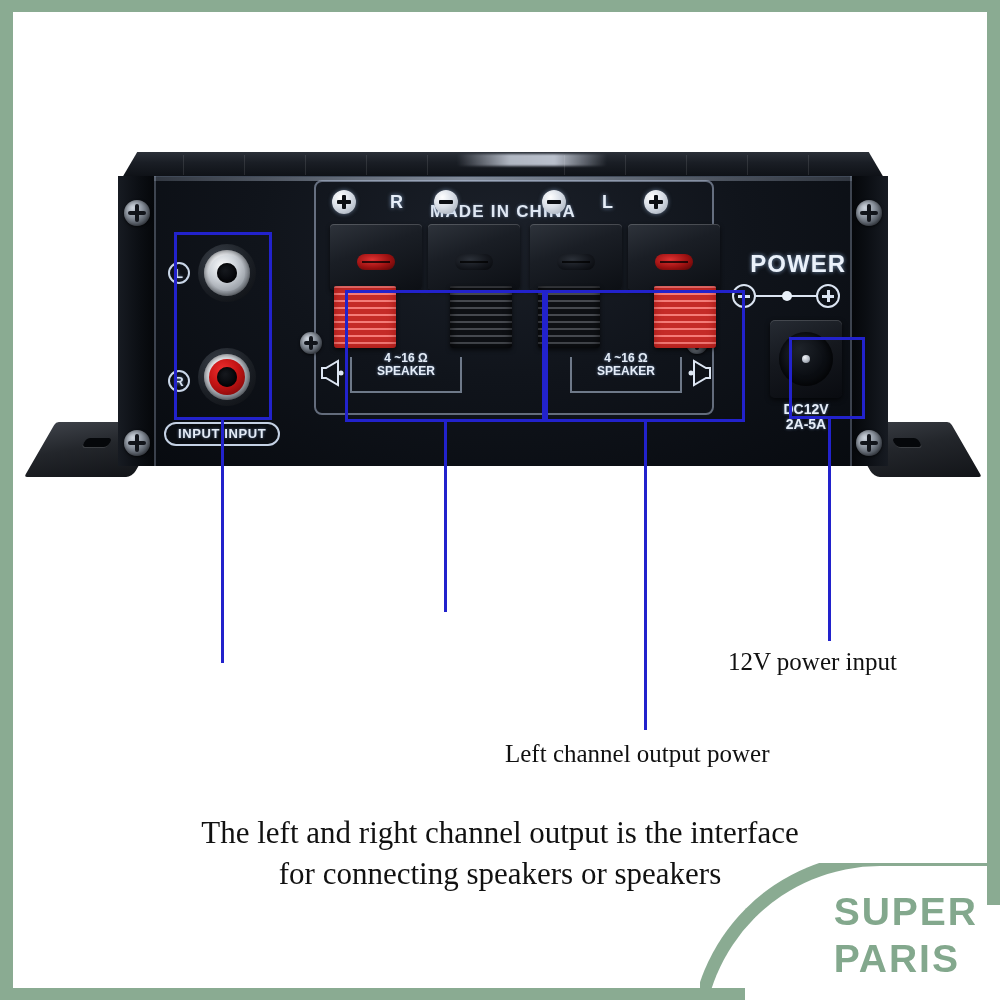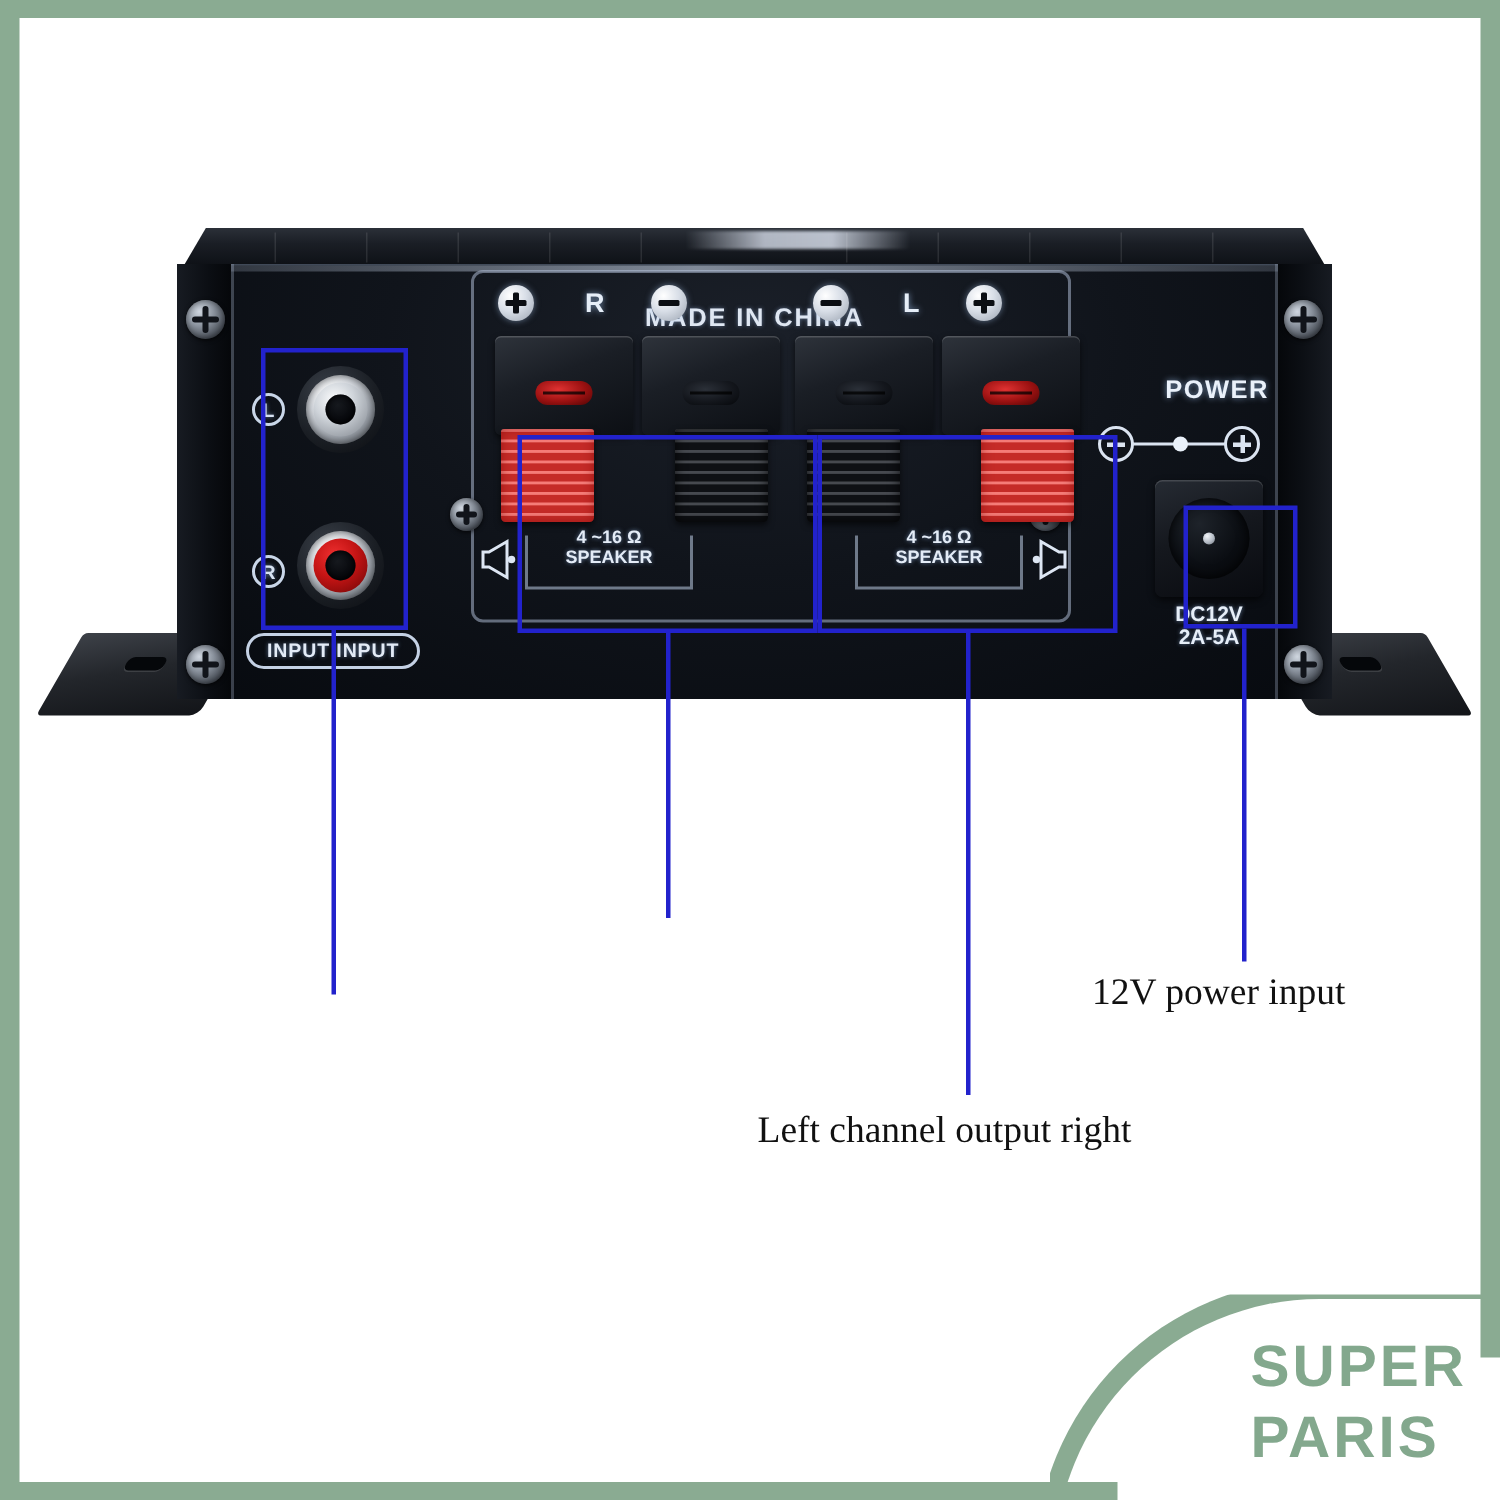--- a/index.html
+++ b/index.html
@@ -250,21 +250,21 @@
   .btl {
     position: absolute; top: 208px; left: 196px; width: 400px;
     text-align: center; color: #eef4fc; font-size: 18px; font-weight: bold;
     letter-spacing: 1px; z-index: 9; text-shadow: 0 0 4px rgba(160,195,240,.7);
   }
   .spk-icon { position: absolute; top: 206px; width: 26px; height: 30px; z-index: 9; }
 
   
   .power-title {
     position: absolute; right: 42px; top: 98px; z-index: 8;
-    color: #eaf1fa; font-size: 17px; font-weight: bold; letter-spacing: 1px;
+    color: #eaf1fa; font-size: 24px; font-weight: bold; letter-spacing: 1px;
     text-shadow: 0 0 4px rgba(160,195,240,.7);
   }
   .polarity-diagram { position: absolute; right: 48px; top: 132px; width: 108px; height: 24px; z-index: 8; }
   .pd-line { position: absolute; left: 22px; top: 11px; width: 64px; height: 2px; background: #dbe4f1; }
   .pd-dot  { position: absolute; left: 50px; top: 7px; width: 10px; height: 10px; border-radius: 50%; background: #eaf1fa; }
   .pd-c {
     position: absolute; top: 0; width: 24px; height: 24px; border-radius: 50%;
     border: 2px solid #dbe4f1;
   }
   .pd-c::before { content:""; position:absolute; left:20%; top:50%; margin-top:-1.5px; width:60%; height:3px; background:#dbe4f1; }
@@ -457,23 +457,27 @@
   <div class="hl-box" style="left:174px; top:232px; width:98px; height:188px;"></div>
   <div class="hl-box" style="left:345px; top:290px; width:200px; height:132px;"></div>
   <div class="hl-box" style="left:545px; top:290px; width:200px; height:132px;"></div>
   <div class="hl-box" style="left:789px; top:337px; width:76px; height:82px;"></div>
 
   <div class="leader" style="left:221px; top:420px; height:243px;"></div>
   <div class="leader" style="left:444px; top:422px; height:190px;"></div>
   <div class="leader" style="left:644px; top:422px; height:308px;"></div>
   <div class="leader" style="left:828px; top:419px; height:222px;"></div>
 
-  <div class="caption" style="left:505px; top:740px;">Left channel output right</div>
+  <div class="caption" style="left:505px; top:740px;">Left channel output power</div>
   <div class="caption" style="left:728px; top:648px;">12V power input</div>
 
+  <div class="summary">
+    <span>The left and right channel output is the interface</span><br>
+    <span>for connecting speakers or speakers</span>
+  </div>
 
   <div class="watermark">
     <div class="wm-arc"></div>
     <div class="wm-text">
       <div>SUPER</div>
       <div>PARIS</div>
     </div>
   </div>
 
 </div>

